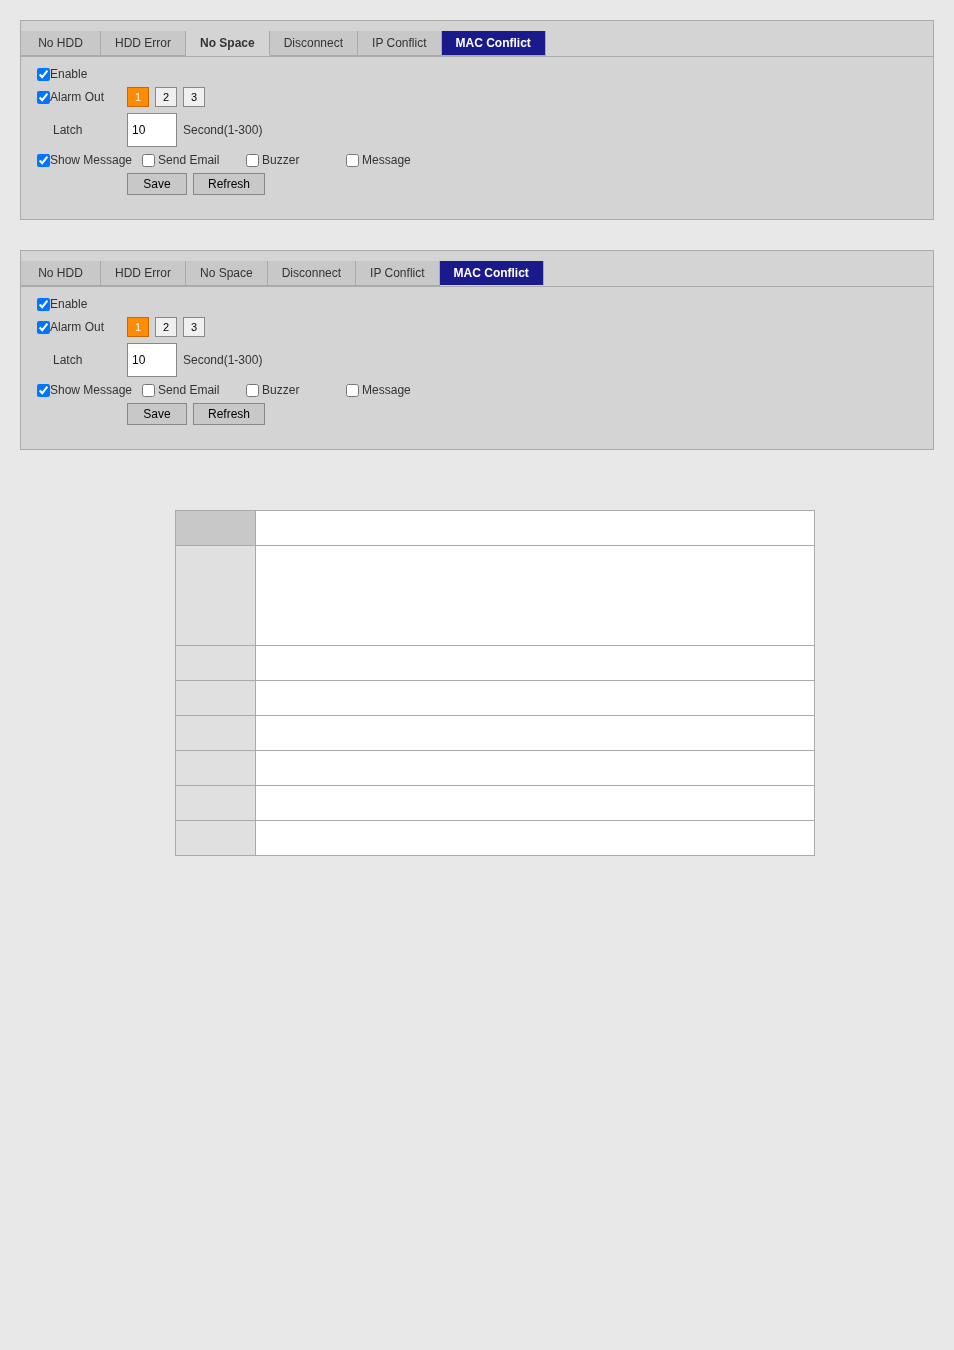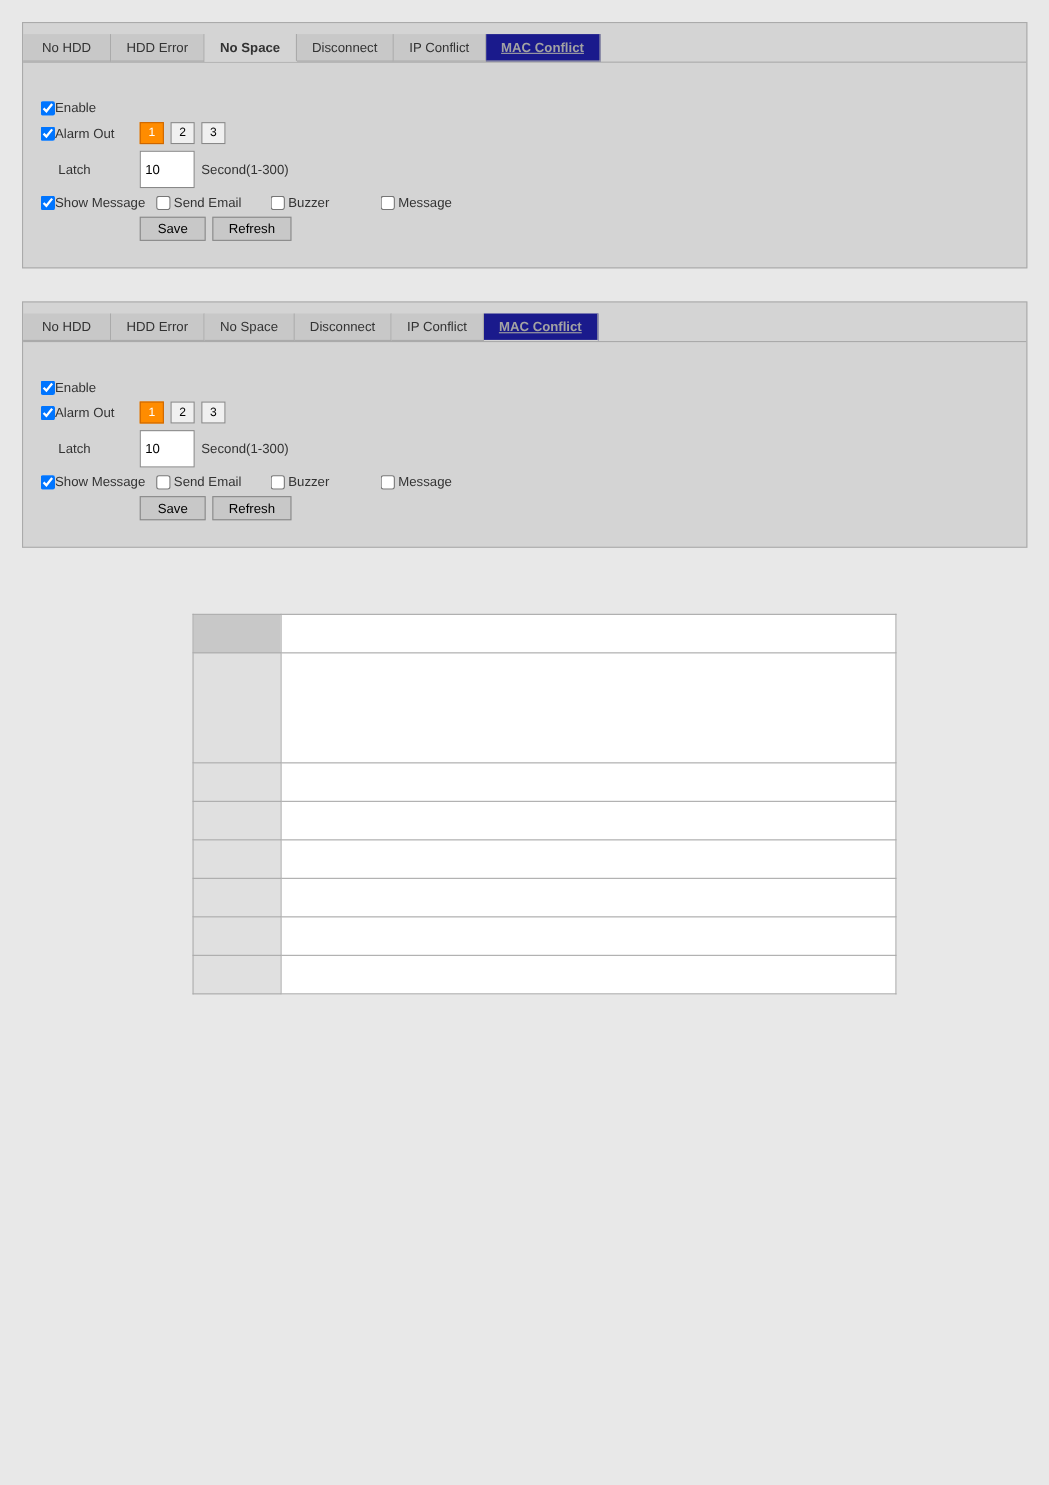--- a/index.html
+++ b/index.html
@@ -15,21 +15,21 @@
       background: #d4d4d4;
       border: 1px solid #aaa;
       margin-bottom: 30px;
       padding: 10px 0 10px 0;
     }
 
     .tab-bar {
       display: flex;
       align-items: flex-start;
       border-bottom: 1px solid #aaa;
-      margin-bottom: 26px;
+      margin-bottom: 2px;
     }
 
     .tab {
       padding: 5px 14px;
       background: #c8c8c8;
       border-right: 1px solid #aaa;
       border-bottom: 1px solid #aaa;
       cursor: pointer;
       font-size: 12px;
       color: #333;
@@ -39,23 +39,22 @@
     }
 
     .tab.active {
       background: #d4d4d4;
       border-bottom: 1px solid #d4d4d4;
       font-weight: bold;
     }
 
     .tab.highlight {
       background: #1a1a8c;
-      color: #a3a3a3;
+      color: #ffffff;
       font-weight: bold;
-      text-decoration: underline;
     }
 
     .panel-body {
       padding: 8px 16px;
     }
 
     .row {
       display: flex;
       align-items: center;
       margin-bottom: 6px;

